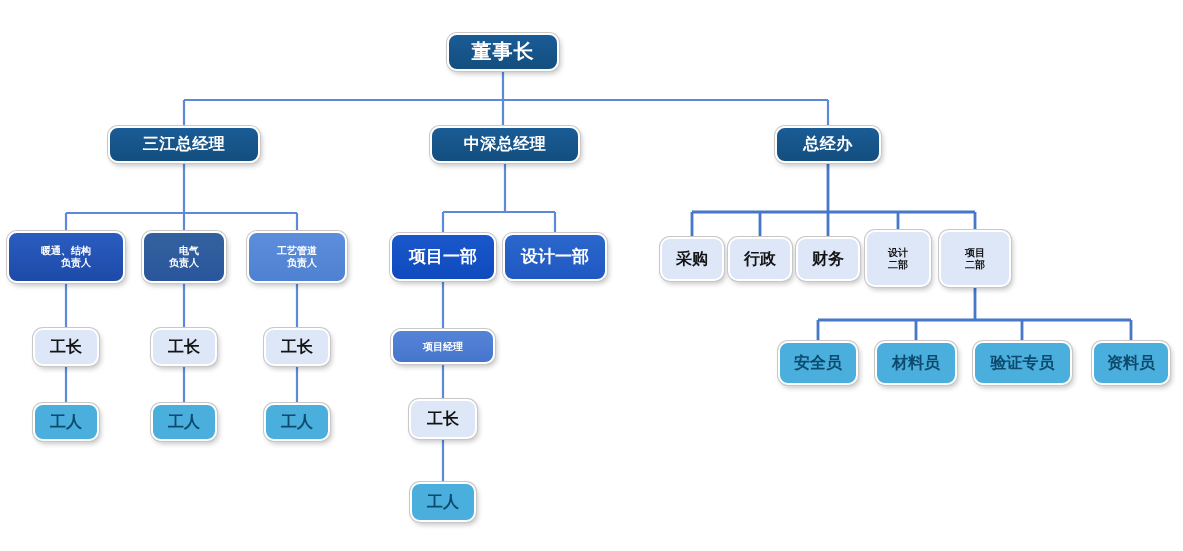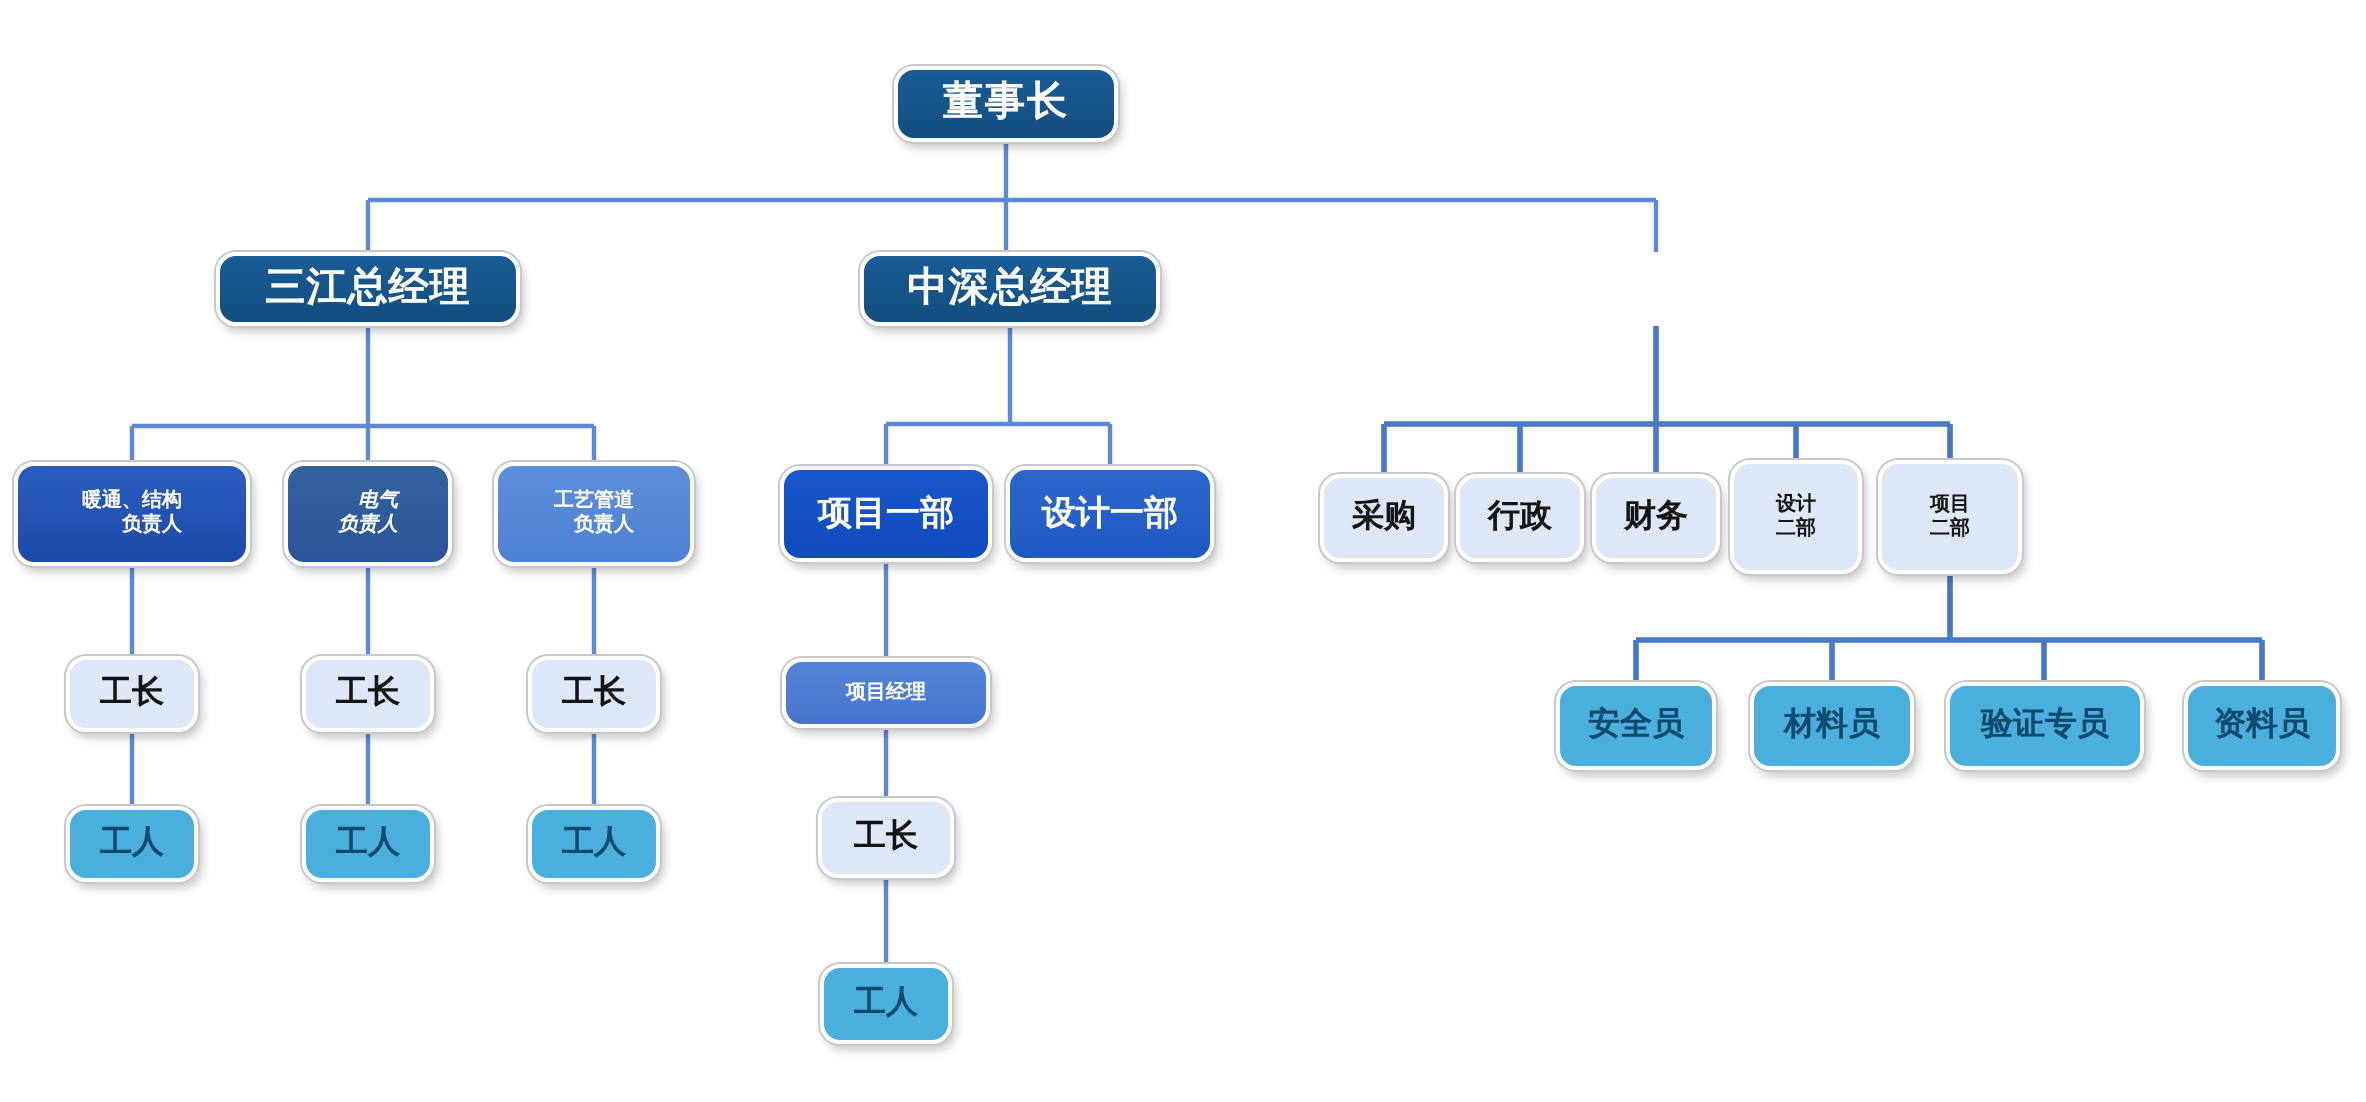--- a/index.html
+++ b/index.html
@@ -15,29 +15,29 @@
     position:absolute; z-index:1;
     box-sizing:border-box;
     display:flex; align-items:center; justify-content:center;
     text-align:right; font-weight:bold;
     white-space:pre-line; line-height:1.18;
     border:2.5px solid #ffffff; border-radius:10px;
     box-shadow:0 0 0 1px #c8c8c8, 2px 3px 5px rgba(0,0,0,.22);
   }
   .c-navy  { background:linear-gradient(180deg,#1a5c96 0%,#134e7e 100%); color:#fff; }
   .c-vivid { background:linear-gradient(180deg,#2a5dc0 0%,#1d4aa8 100%); color:#fff; }
-  .c-med   { background:linear-gradient(180deg,#33629f  0%,#2a559c 100%); color:#fff;font-style:italic; }
+  .c-med   { background:linear-gradient(180deg,#33629f  0%,#2a559c 100%); color:#fff; }
   .c-lroyal{ background:linear-gradient(180deg,#5d8edc 0%,#4f81d2 100%); color:#fff; }
   .c-royal { background:linear-gradient(180deg,#1a57cc 0%,#0f4bbd 100%); color:#fff; }
   .c-royal2{ background:linear-gradient(180deg,#2b67cc 0%,#1f58c2 100%); color:#fff; }
   .c-soft  { background:linear-gradient(180deg,#5583d8 0%,#4676cc 100%); color:#fff; }
   .c-pale  { background:#dde7f8; color:#141414; }
   .c-sky   { background:#4bafde; color:#0c4a6e; }
   .fs20 { font-size:20px; letter-spacing:1px; }
-  .fs18 { font-size:20px; letter-spacing:0.5px; }
+  .fs18 { font-size:16px; letter-spacing:0.5px; }
   .fs17 { font-size:17px; }
   .fs16 { font-size:16px; }
   .fs15 { font-size:10px; }
 </style>
 </head>
 <body>
 
 <div id="canvas">
 
   <svg id="wires" viewBox="0 0 1183 551" xmlns="http://www.w3.org/2000/svg">
@@ -51,20 +51,21 @@
     <g stroke="#4777c8" stroke-width="2.8" fill="none">
       <path d="M828 163 L828 212 M692 212 L975 212 M692 212 L692 237 M760 212 L760 237 M828 212 L828 237 M898 212 L898 230 M975 212 L975 230"></path>
       <path d="M975 287 L975 320 M818 320 L1131 320 M818 320 L818 341 M916 320 L916 341 M1022 320 L1022 341 M1131 320 L1131 341"></path>
     </g>
   </svg>
 
   <div class="node c-navy fs20" style="left:447px;top:33px;width:112px;height:38px">董事长</div>
 
   <div class="node c-navy fs18" style="left:108px;top:126px;width:152px;height:37px">三江总经理</div>
   <div class="node c-navy fs18" style="left:430px;top:126px;width:150px;height:37px">中深总经理</div>
+  <div class="node c-navy fs18" style="left:775px;top:126px;width:106px;height:37px">总经办</div>
 
   <div class="node c-vivid fs15" style="left:7px;top:231px;width:118px;height:52px">暖通、结构
 负责人</div>
   <div class="node c-med fs15" style="left:142px;top:231px;width:84px;height:52px">电气
 负责人</div>
   <div class="node c-lroyal fs15" style="left:247px;top:231px;width:100px;height:52px">工艺管道
 负责人</div>
 
   <div class="node c-pale fs16" style="left:33px;top:328px;width:66px;height:38px">工长</div>
   <div class="node c-pale fs16" style="left:151px;top:328px;width:66px;height:38px">工长</div>

